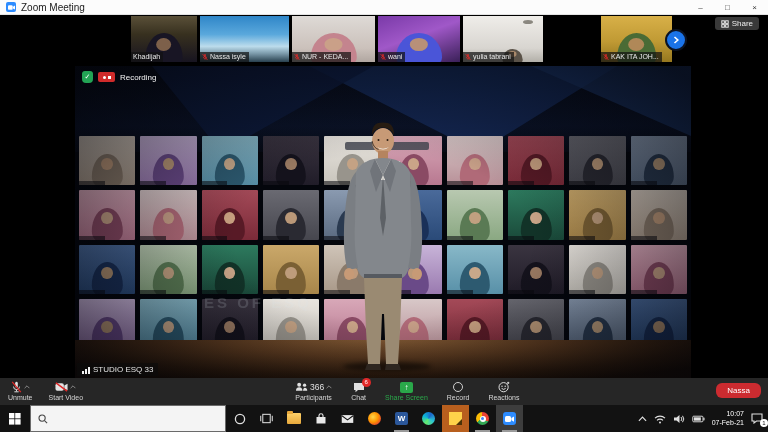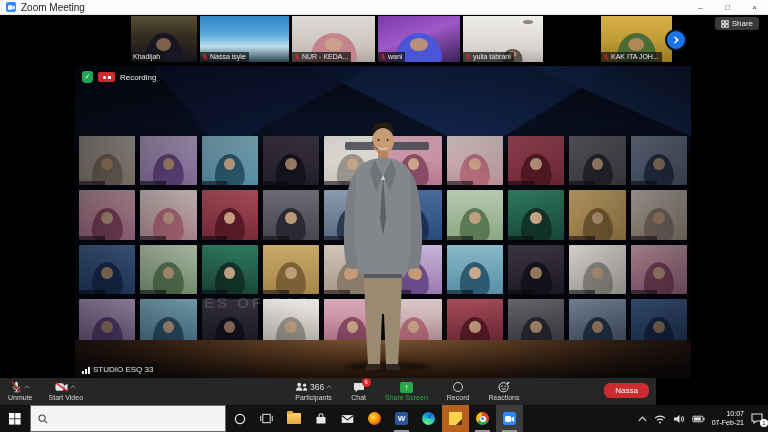--- a/index.html
+++ b/index.html
@@ -62,21 +62,21 @@
   .rec-chip i{display:block;}
   .rec-chip .dot{width:3px;height:3px;border-radius:50%;background:#fff;}
   .rec-chip .sq{width:3px;height:3px;background:#fff;}
   .rec-text{font-size:8px;color:#f2f2f2;}
   .esq{position:absolute;top:14px;left:9px;color:#fff;z-index:5;}
   .esq-main{font-size:21px;font-weight:800;letter-spacing:1px;line-height:20px;text-shadow:0 1px 3px rgba(0,0,0,.7);}
   .esq-sub{display:inline-flex;flex-direction:column;align-items:center;border:1px solid rgba(255,255,255,.75);padding:1px 3px;font-size:5px;letter-spacing:1.2px;line-height:5.5px;margin-top:1px;color:#f0f0f0;}
   .studio-tag{position:absolute;left:2px;bottom:2px;display:flex;align-items:center;gap:3px;background:rgba(12,12,12,.62);padding:2px 5px;font-size:8px;color:#e2e2e2;z-index:5;}
 
   
-  .toolbar{position:absolute;top:378px;left:0;width:656px;height:27px;background:#262626;z-index:8;}
+  .toolbar{position:absolute;top:378px;left:0;width:768px;height:27px;background:#262626;z-index:8;}
   .tb-left{position:absolute;left:8px;top:0;height:27px;display:flex;gap:16px;align-items:center;}
   .tb-center{position:absolute;left:295px;top:0;height:27px;display:flex;gap:19px;align-items:center;}
   .tb-item{display:flex;flex-direction:column;align-items:center;justify-content:center;gap:1px;color:#d6d6d6;font-size:7px;line-height:8px;}
   .tb-iconrow{display:flex;align-items:center;gap:2px;height:12px;}
   .tb-count{font-size:8.5px;color:#e0e0e0;}
   .chat-wrap{position:relative;display:flex;}
   .badge{position:absolute;top:-4px;right:-6px;background:var(--badge-red,#e02828);color:#fff;border-radius:50%;min-width:9px;height:9px;font-size:6px;line-height:9px;text-align:center;padding:0 1px;}
   .share-ico{width:13px;height:11px;background:var(--share-green,#2aa84a);border-radius:2px;color:#fff;font-size:8px;line-height:11px;text-align:center;font-weight:bold;}
   .share-label{color:var(--share-green,#2aa84a);}
   .record-ico{width:10px;height:10px;border:1.5px solid #cfcfcf;border-radius:50%;}

